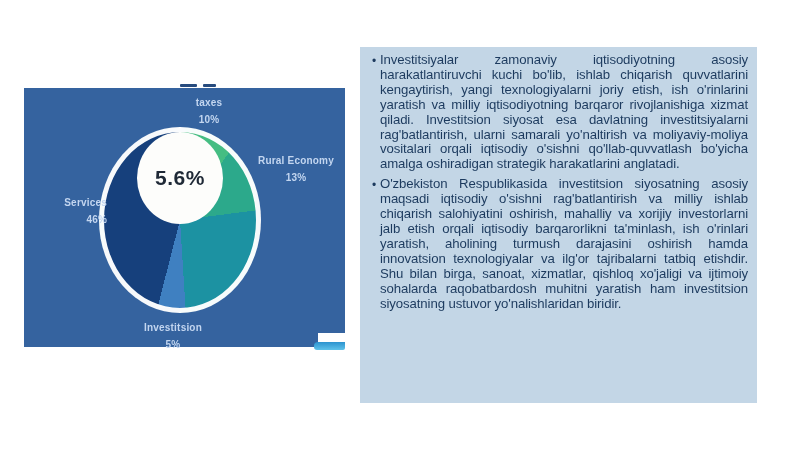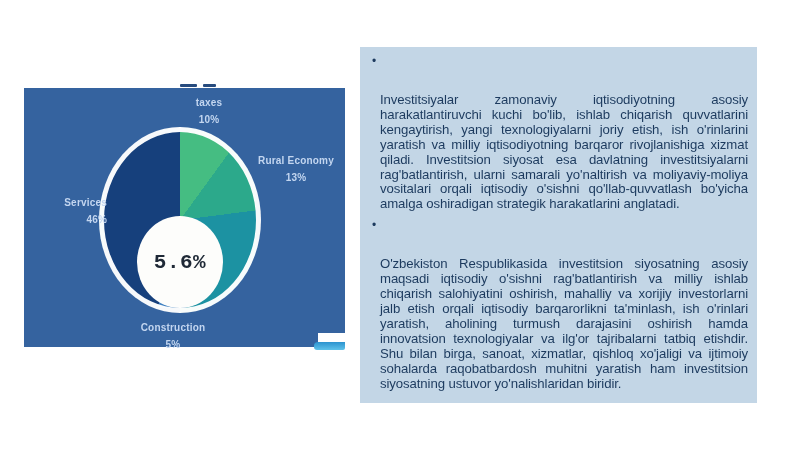--- a/index.html
+++ b/index.html
@@ -24,21 +24,21 @@
   .crop-artifact{position:absolute;top:84px;left:180px;width:44px;height:4px;}
   .crop-artifact i{position:absolute;top:0;height:3px;background:#274b7e;border-radius:1px;}
   .crop-artifact i:nth-child(1){left:0;width:17px;}
   .crop-artifact i:nth-child(2){left:23px;width:13px;}
   
   .donut{
     position:absolute;left:75px;top:39px;width:162px;height:186px;
     border-radius:50%;
     border:5px solid rgba(255,255,255,0.97);
     box-sizing:border-box;
-    display:flex;align-items:flex-end;justify-content:center;font-family:Liberation Mono, monospace;
+    display:flex;align-items:flex-start;justify-content:center;
   }
   .donut-hole{
     width:86px;height:92px;border-radius:50%;background:#fdfdfb;
     display:flex;align-items:center;justify-content:center;
   }
   .center-value{
     font-size:21px;font-weight:bold;color:#1f2936;letter-spacing:0.5px;
   }
   
   .slice-label{
@@ -59,21 +59,21 @@
   }
   .bullet-list{margin:0;padding:0;list-style:none;}
   .bullet-item{
     display:flex;margin-bottom:5px;
     font-size:13.2px;line-height:14.9px;letter-spacing:-0.1px;
   }
   .bullet-dot{
     flex:0 0 12px;font-size:12px;line-height:14.9px;text-align:center;
     padding-top:1px;
   }
-  .bullet-text{flex:1;text-align:justify;margin-top:40px;}
+  .bullet-text{flex:1;text-align:justify;}
 </style>
 </head>
 <body>
 
 <div class="crop-artifact">
     <i></i>
     <i></i>
   </div>
 
 <div class="chart-panel" style="background: rgb(53, 99, 159);">
@@ -89,21 +89,21 @@
     <span>10%</span>
   </div>
 
   <div class="slice-label lbl-rural" style="color: rgb(195, 214, 240);">
     <span>Rural Economy</span>
     <span>13%</span>
   </div>
 
 
   <div class="slice-label lbl-construction" style="color: rgb(195, 214, 240);">
-    <span>Construction</span>
+    <span>Investitsion</span>
     <span>5%</span>
   </div>
 
   <div class="slice-label lbl-services" style="color: rgb(195, 214, 240);">
     <span>Services</span>
     <span>46%</span>
   </div>
 
   <div class="panel-notch"></div>
 </div>

